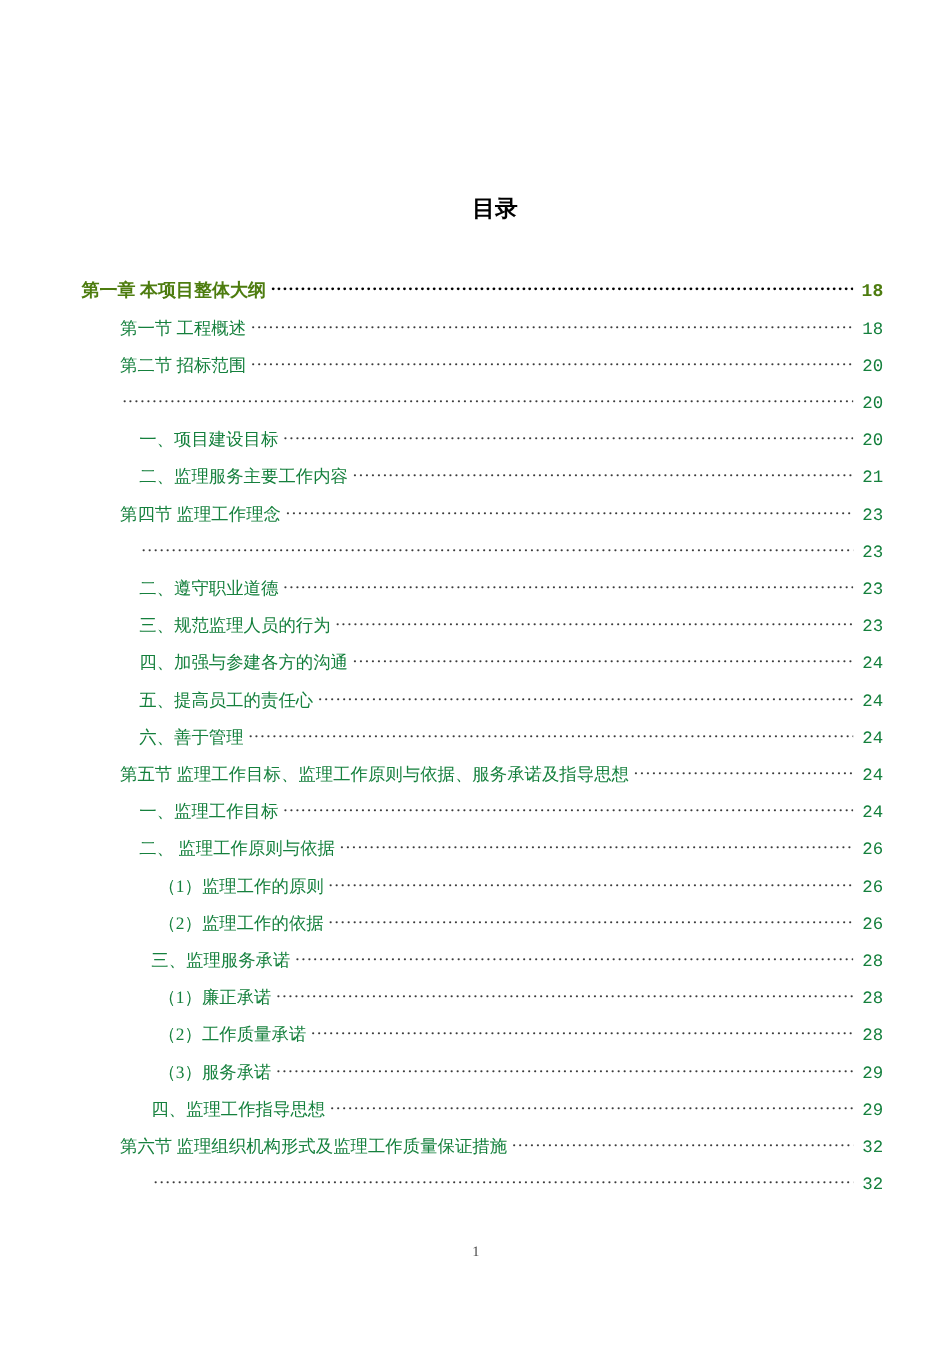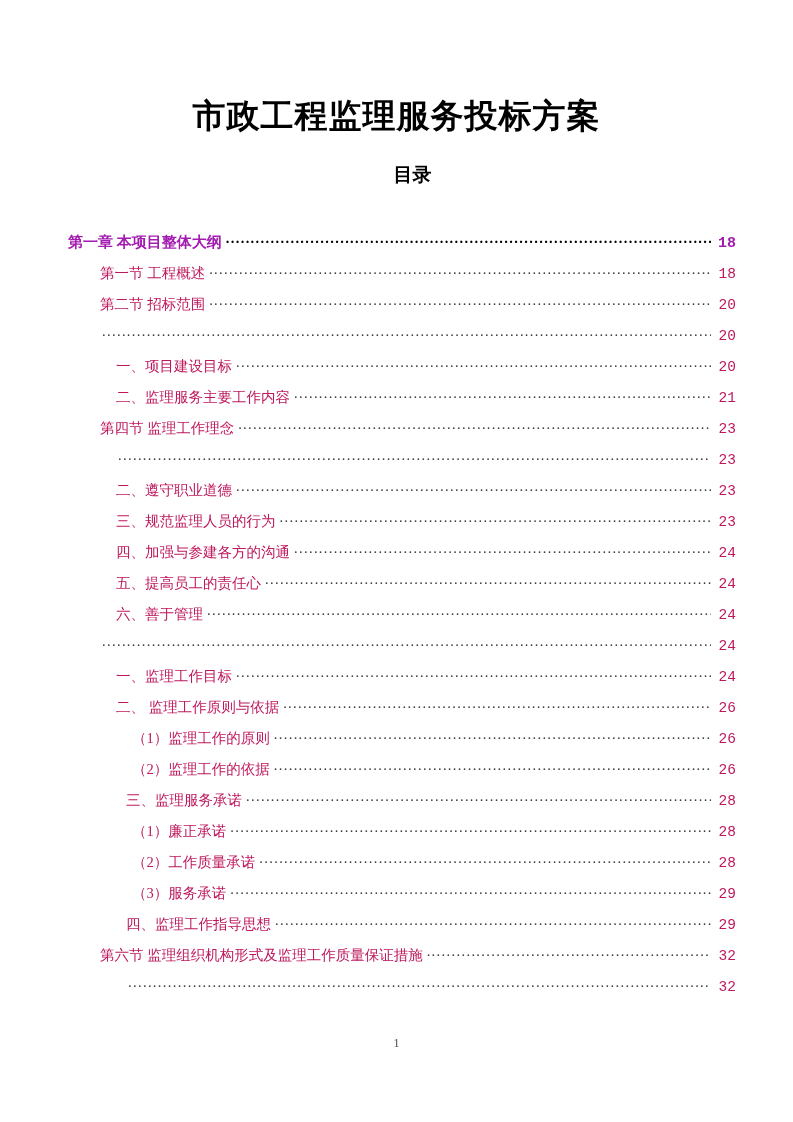--- a/index.html
+++ b/index.html
@@ -55,21 +55,21 @@
     left: 68px;
     top: 232px;
     width: 668px;
   }
 
   .toc-row {
     display: flex;
     align-items: baseline;
     height: 31px;
     font-size: 14.5px;
-    color: #be185d;
+    color: #15803d;
     white-space: nowrap;
   }
 
   .toc-label {
     flex: 0 0 auto;
     padding-right: 2px;
   }
 
   .toc-leader {
     flex: 1 1 auto;
@@ -95,21 +95,21 @@
     text-align: right;
     padding-left: 3px;
     font-family: Liberation Mono, monospace;
     font-size: 14.5px;
   }
 
   
   .lvl-1 {
     font-weight: bold;
     font-size: 15px;
-    color: #a21caf;
+    color: #4d7c0f;
     margin-left: 0px;
   }
   .lvl-1 .toc-page { font-weight: bold; font-size: 15px; }
   .lvl-1 .toc-leader::after { color: #000; font-weight: bold; }
 
   .lvl-2 { margin-left: 32px; }
   .lvl-3 { margin-left: 48px; }
   .lvl-3b { margin-left: 58px; }
   .lvl-4 { margin-left: 64px; }
 
@@ -122,21 +122,20 @@
     text-align: center;
     font-size: 12px;
     color: #4a4a4a;
   }
 </style>
 </head>
 <body>
 
 <div id="page">
 
-  <div class="doc-title">市政工程监理服务投标方案</div>
 
   <div class="toc-title">目录</div>
 
   <div id="toc">
       <div class="toc-row lvl-1">
         <span class="toc-label">第一章    本项目整体大纲</span>
         <span class="toc-leader"></span>
         <span class="toc-page">18</span>
       </div>
       <div class="toc-row lvl-2">
@@ -191,20 +190,21 @@
         <span class="toc-label">五、提高员工的责任心</span>
         <span class="toc-leader"></span>
         <span class="toc-page">24</span>
       </div>
       <div class="toc-row lvl-3">
         <span class="toc-label">六、善于管理</span>
         <span class="toc-leader"></span>
         <span class="toc-page">24</span>
       </div>
       <div class="toc-row lvl-2">
+        <span class="toc-label">第五节 监理工作目标、监理工作原则与依据、服务承诺及指导思想</span>
         <span class="toc-leader"></span>
         <span class="toc-page">24</span>
       </div>
       <div class="toc-row lvl-3">
         <span class="toc-label">一、监理工作目标</span>
         <span class="toc-leader"></span>
         <span class="toc-page">24</span>
       </div>
       <div class="toc-row lvl-3">
         <span class="toc-label">二、 监理工作原则与依据</span>

